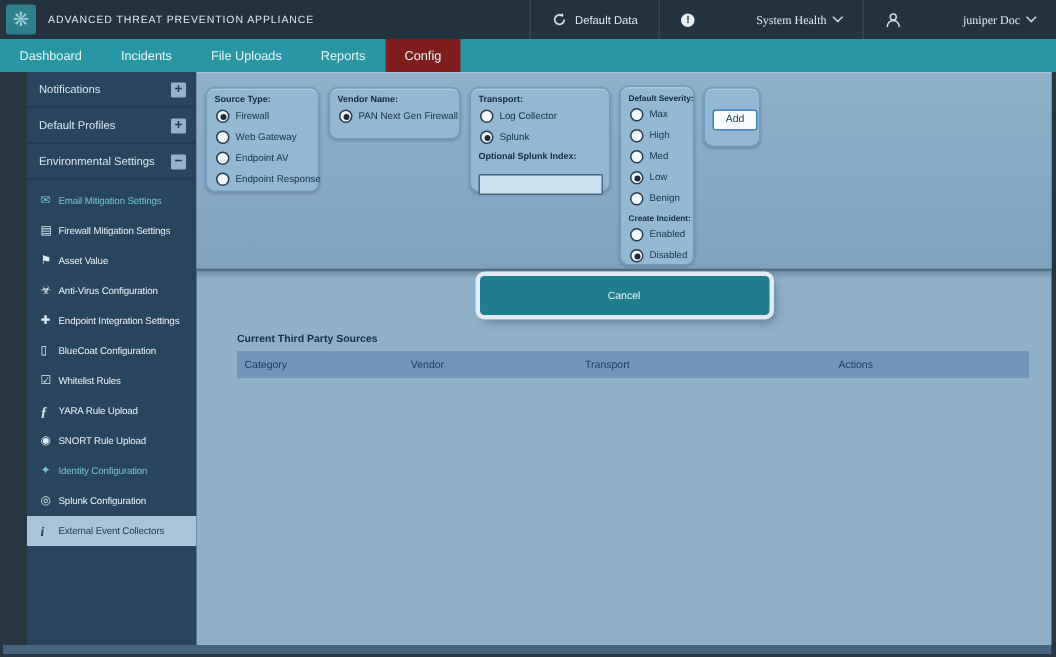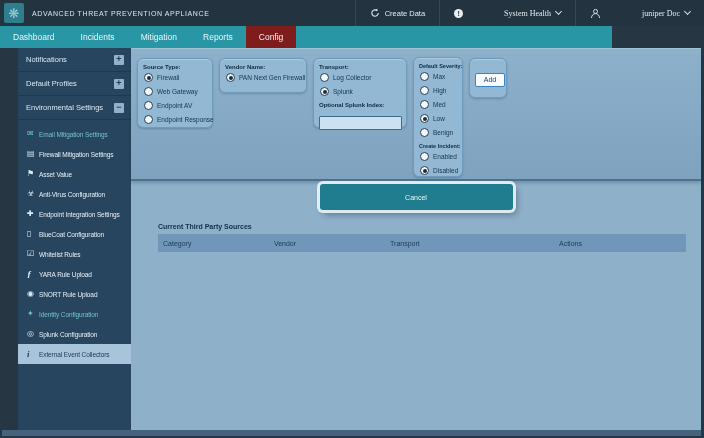--- a/index.html
+++ b/index.html
@@ -28,21 +28,21 @@
     font-size:7.5px; color:#e2ebf1; cursor:default;
   }
   .serif-label { font-family:"Liberation Serif","DejaVu Serif",serif; font-size:8px;margin-left:36px; }
   .chev { width:5px; height:5px; border-right:1.3px solid #cfdde6; border-bottom:1.3px solid #cfdde6; transform:rotate(45deg); margin-top:-3px; }
   .alert-ico {
     width:9px; height:9px; border-radius:50%; background:#e8f0f6; color:#233440;
     font-size:7px; font-weight:bold; display:flex; align-items:center; justify-content:center; line-height:1;
   }
   
   .navbar {
-    position:absolute; top:26px; left:0; width:612px; height:22px;
+    position:absolute; top:26px; left:0; width:704px; height:22px;
     background:#2996a5; display:flex; align-items:stretch;
   }
   .tab {
     padding:0 13px; display:flex; align-items:center; font-size:8.5px;
     color:#eaf5f6; cursor:pointer;
   }
   .tab.active { background:#7f1d1d; }
   
   .content-row { position:absolute; top:48px; left:2px; right:3px; bottom:8px; display:flex;padding-left:16px; }
   .sidebar { width:113px; background:#27455f; flex:none; overflow:hidden; }
@@ -131,21 +131,21 @@
     </div>
     <span class="tb-title">ADVANCED THREAT PREVENTION APPLIANCE</span>
     <div class="tb-right">
       <div class="tb-group">
         <span>
           <svg width="10" height="10" viewBox="0 0 10 10">
               <path d="M8.2 5a3.2 3.2 0 1 1-1-2.3" fill="none" stroke="#cfdde6" stroke-width="1.2"></path>
               <path d="M7.2 0.6 L7.6 3 L5.2 2.6 Z" fill="#cfdde6"></path>
             </svg>
         </span>
-        <span>Create Data</span>
+        <span>Default Data</span>
       </div>
       <div class="tb-group">
         <span class="alert-ico">!</span>
         <span class="serif-label">System Health</span>
         <span class="chev"></span>
       </div>
       <div class="tb-group">
         <span>
           <svg width="11" height="11" viewBox="0 0 11 11">
               <circle cx="5.5" cy="3.4" r="2" fill="none" stroke="#cfdde6" stroke-width="1"></circle>
@@ -154,21 +154,21 @@
         </span>
         <span class="serif-label">juniper Doc</span>
         <span class="chev"></span>
       </div>
     </div>
   </div>
 
   <div class="navbar">
     <div class="tab">Dashboard</div>
     <div class="tab">Incidents</div>
-    <div class="tab">Mitigation</div>
+    <div class="tab">File Uploads</div>
     <div class="tab">Reports</div>
     <div class="tab active">Config</div>
   </div>
 
   <div class="content-row">
 
     <div class="sidebar">
       <div class="sb-header">
         <span>Notifications</span>
         <span class="toggle-box">+</span>

